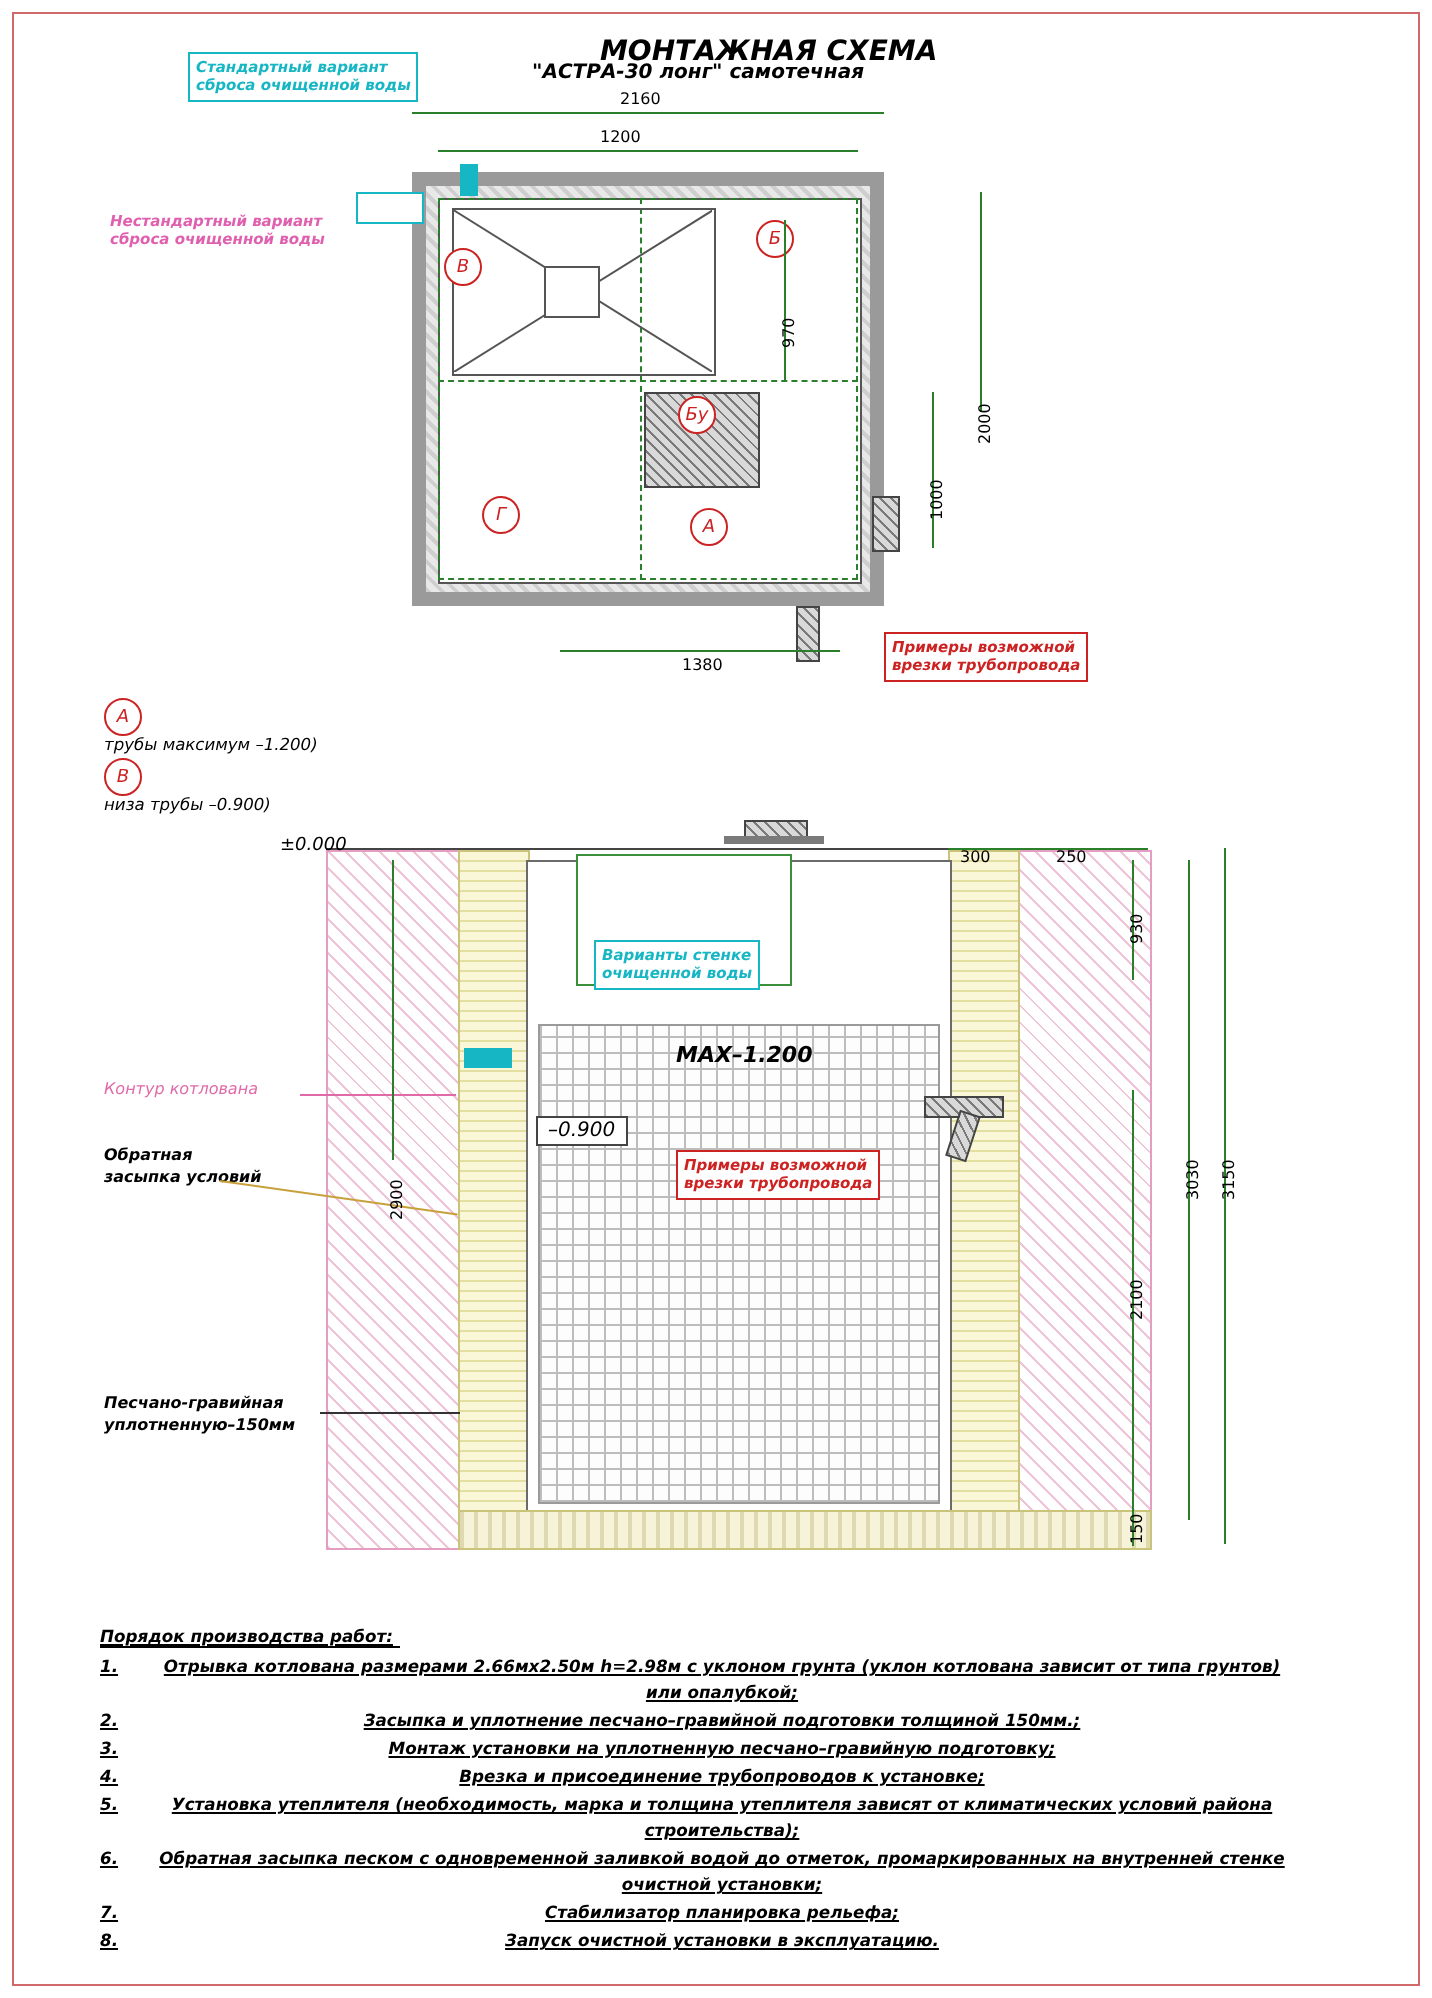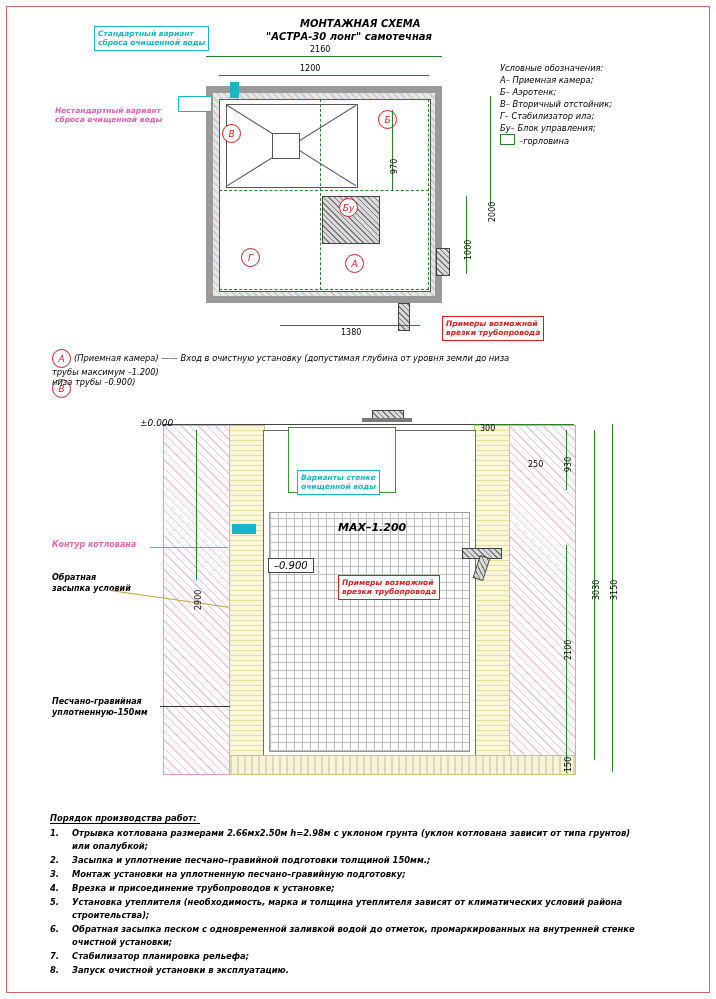--- a/index.html
+++ b/index.html
@@ -11,21 +11,21 @@
     overflow:hidden;
   }
   .page{position:relative;width:716px;height:999px;}
   .frame{
     position:absolute;left:6px;top:6px;width:702px;height:985px;
     border:1px solid #d06a6a;
   }
   .t{position:absolute;white-space:pre;}
 
   
-  #title1{left:300px;top:18px;font-size:10px;font-weight:bold;font-style:italic;}
+  #title1{left:300px;top:18px;font-size:14px;font-weight:bold;font-style:italic;}
   #title2{left:266px;top:31px;font-size:10px;font-weight:bold;font-style:italic;}
 
   
   .plan-outer{
     position:absolute;left:206px;top:86px;width:236px;height:217px;
     border:7px solid #9a9a9a;
     background:
       repeating-linear-gradient(45deg,#cfcfcf 0 2px,transparent 2px 5px),
       #e8e8e8;
     box-sizing:border-box;
@@ -109,39 +109,39 @@
   .gravel{
     position:absolute;left:229px;top:755px;width:345px;height:18px;
     background:repeating-linear-gradient(90deg,#ded9b0 0 2px,#f6f3d9 2px 7px);
     border:1px solid #c9c47a;
   }
   .neck{
     position:absolute;left:288px;top:427px;width:106px;height:64px;
     background:#fff;border:1px solid #3b8f3b;
   }
   .ground-line{position:absolute;left:163px;top:424px;width:411px;height:1px;background:#444;}
-  .lblpink{color:#e06aa8;font-style:italic;font-weight:bold;font-size:8px;}
+  .lblpink{color:#e06aa8;font-style:italic;font-weight:normal;font-size:8px;}
   .lblblack{color:#000;font-style:italic;font-weight:bold;font-size:8px;}
 
   .maxbox{
     position:absolute;font-size:11px;font-style:italic;font-weight:bold;color:#000;
   }
   .lvlbox{
     position:absolute;border:1px solid #444;background:#fff;font-size:10px;
     font-style:italic;padding:1px 5px;white-space:pre;
   }
 
   
   .proc{position:absolute;left:50px;top:812px;width:600px;font-size:8.4px;
-    font-style:italic;font-weight:bold;line-height:1.55;}
+    font-style:italic;font-weight:bold;line-height:1.55;text-decoration:underline;}
   .proc .hdr{margin-bottom:2px;}
   .proc ol{margin:0;padding-left:0;list-style:none;}
   .proc li{display:flex;margin-bottom:1px;}
   .proc li .num{width:22px;flex:none;}
-  .proc li .txt{flex:1;}
+  .proc li .txt{flex:1;text-align:center;}
   .proc-underline{position:absolute;left:50px;top:823px;width:150px;height:1px;background:#000;}
 </style>
 </head>
 <body>
 
 <div class="page">
   <div class="frame"></div>
 
   <div class="t" id="title1">МОНТАЖНАЯ СХЕМА</div>
   <div class="t" id="title2">"АСТРА-30 лонг" самотечная</div>
@@ -196,37 +196,25 @@
     <div class="dimtxt" style="left:341px;top:328px;">1380</div>
   </div>
 
   <div class="callout cyan" style="left:94px;top:26px;">Стандартный вариант
 сброса очищенной воды</div>
   <div class="callout magenta" style="left:52px;top:60px;border:none;">Нестандартный вариант
 сброса очищенной воды</div>
   <div class="callout" style="left:442px;top:316px;">Примеры возможной
 врезки трубопровода</div>
 
-  <div class="leg">
-    <div>Условные обозначения:</div>
-    <div>А– Приемная камера;</div>
-    <div>Б– Аэротенк;</div>
-    <div>В– Вторичный отстойник;</div>
-    <div>Г– Стабилизатор ила;</div>
-    <div>Бу– Блок управления;</div>
-    <div>
-      <span class="sw"></span><span>–горловина</span>
-    </div>
-  </div>
 
   <div class="circlbl" style="left:52px;top:349px;">А</div>
-  <div class="note" style="left:74px;top:352px;">(Приемная камера) —— Вход в очистную установку (допустимая глубина от уровня земли до низа</div>
   <div class="note" style="left:52px;top:366px;">трубы максимум –1.200)</div>
   <div class="circlbl" style="left:52px;top:379px;">В</div>
-  <div class="note" style="left:52px;top:376px;">низа трубы –0.900)</div>
+  <div class="note" style="left:52px;top:396px;">низа трубы –0.900)</div>
 
   <div>
     <div class="soil-left"></div>
     <div class="soil-right"></div>
     <div class="sand-left"></div>
     <div class="sand-right"></div>
     <div class="tank"></div>
     <div class="tank-grid"></div>
     <div class="gravel"></div>
     <div class="neck"></div>
@@ -256,21 +244,21 @@
     <div style="position:absolute;left:150px;top:547px;width:78px;height:1px;background:#e06aa8;"></div>
     <div style="position:absolute;left:110px;top:590px;width:120px;height:1px;background:#c8a03a;transform:rotate(8deg);transform-origin:left top;"></div>
     <div style="position:absolute;left:160px;top:706px;width:70px;height:1px;background:#333;"></div>
 
     <div class="dimv" style="left:196px;top:430px;height:150px;background:#2a7f2a;"></div>
     <div class="dimtxt vert" style="left:194px;top:610px;">2900</div>
 
     <div class="dimline" style="left:474px;top:424px;width:34px;"></div>
     <div class="dimtxt" style="left:480px;top:424px;">300</div>
     <div class="dimline" style="left:508px;top:424px;width:66px;"></div>
-    <div class="dimtxt" style="left:528px;top:424px;margin-top:36px;">250</div>
+    <div class="dimtxt" style="left:528px;top:424px;">250</div>
 
     <div class="dimv" style="left:566px;top:430px;height:60px;"></div>
     <div class="dimtxt vert" style="left:564px;top:472px;">930</div>
 
     <div class="dimv" style="left:594px;top:430px;height:330px;"></div>
     <div class="dimtxt vert" style="left:592px;top:600px;">3030</div>
 
     <div class="dimv" style="left:612px;top:424px;height:348px;"></div>
     <div class="dimtxt vert" style="left:610px;top:600px;">3150</div>
 

